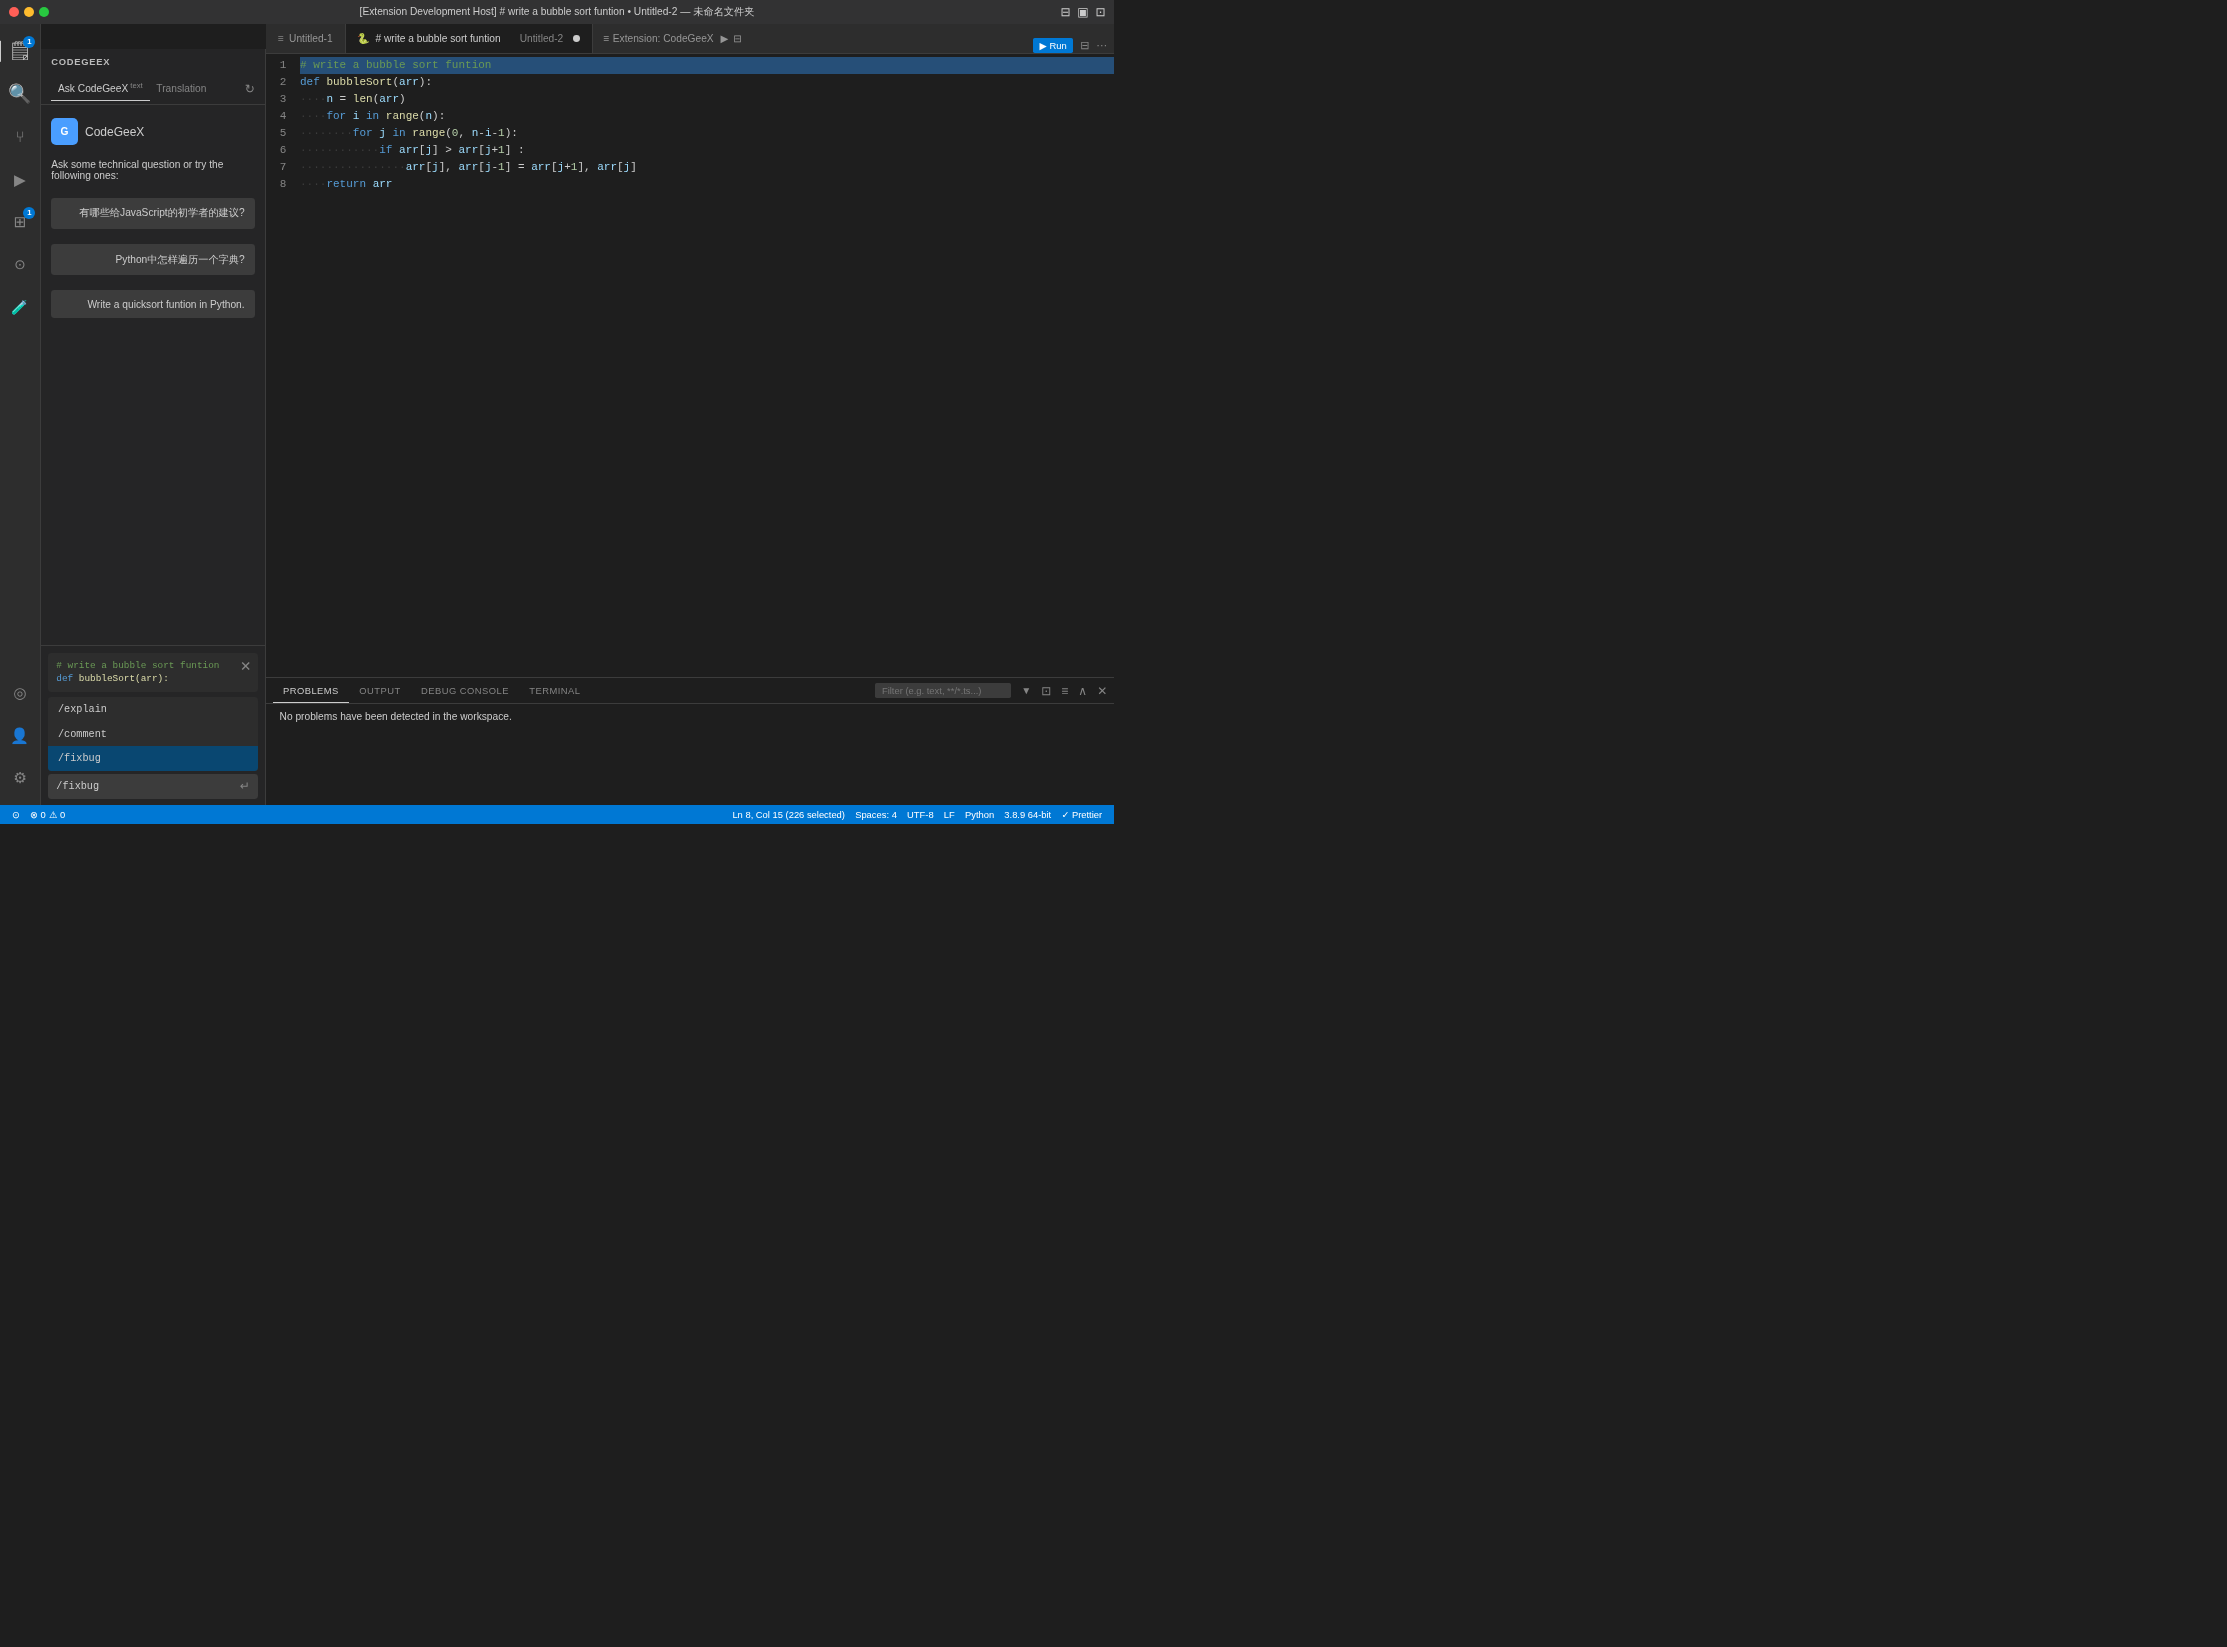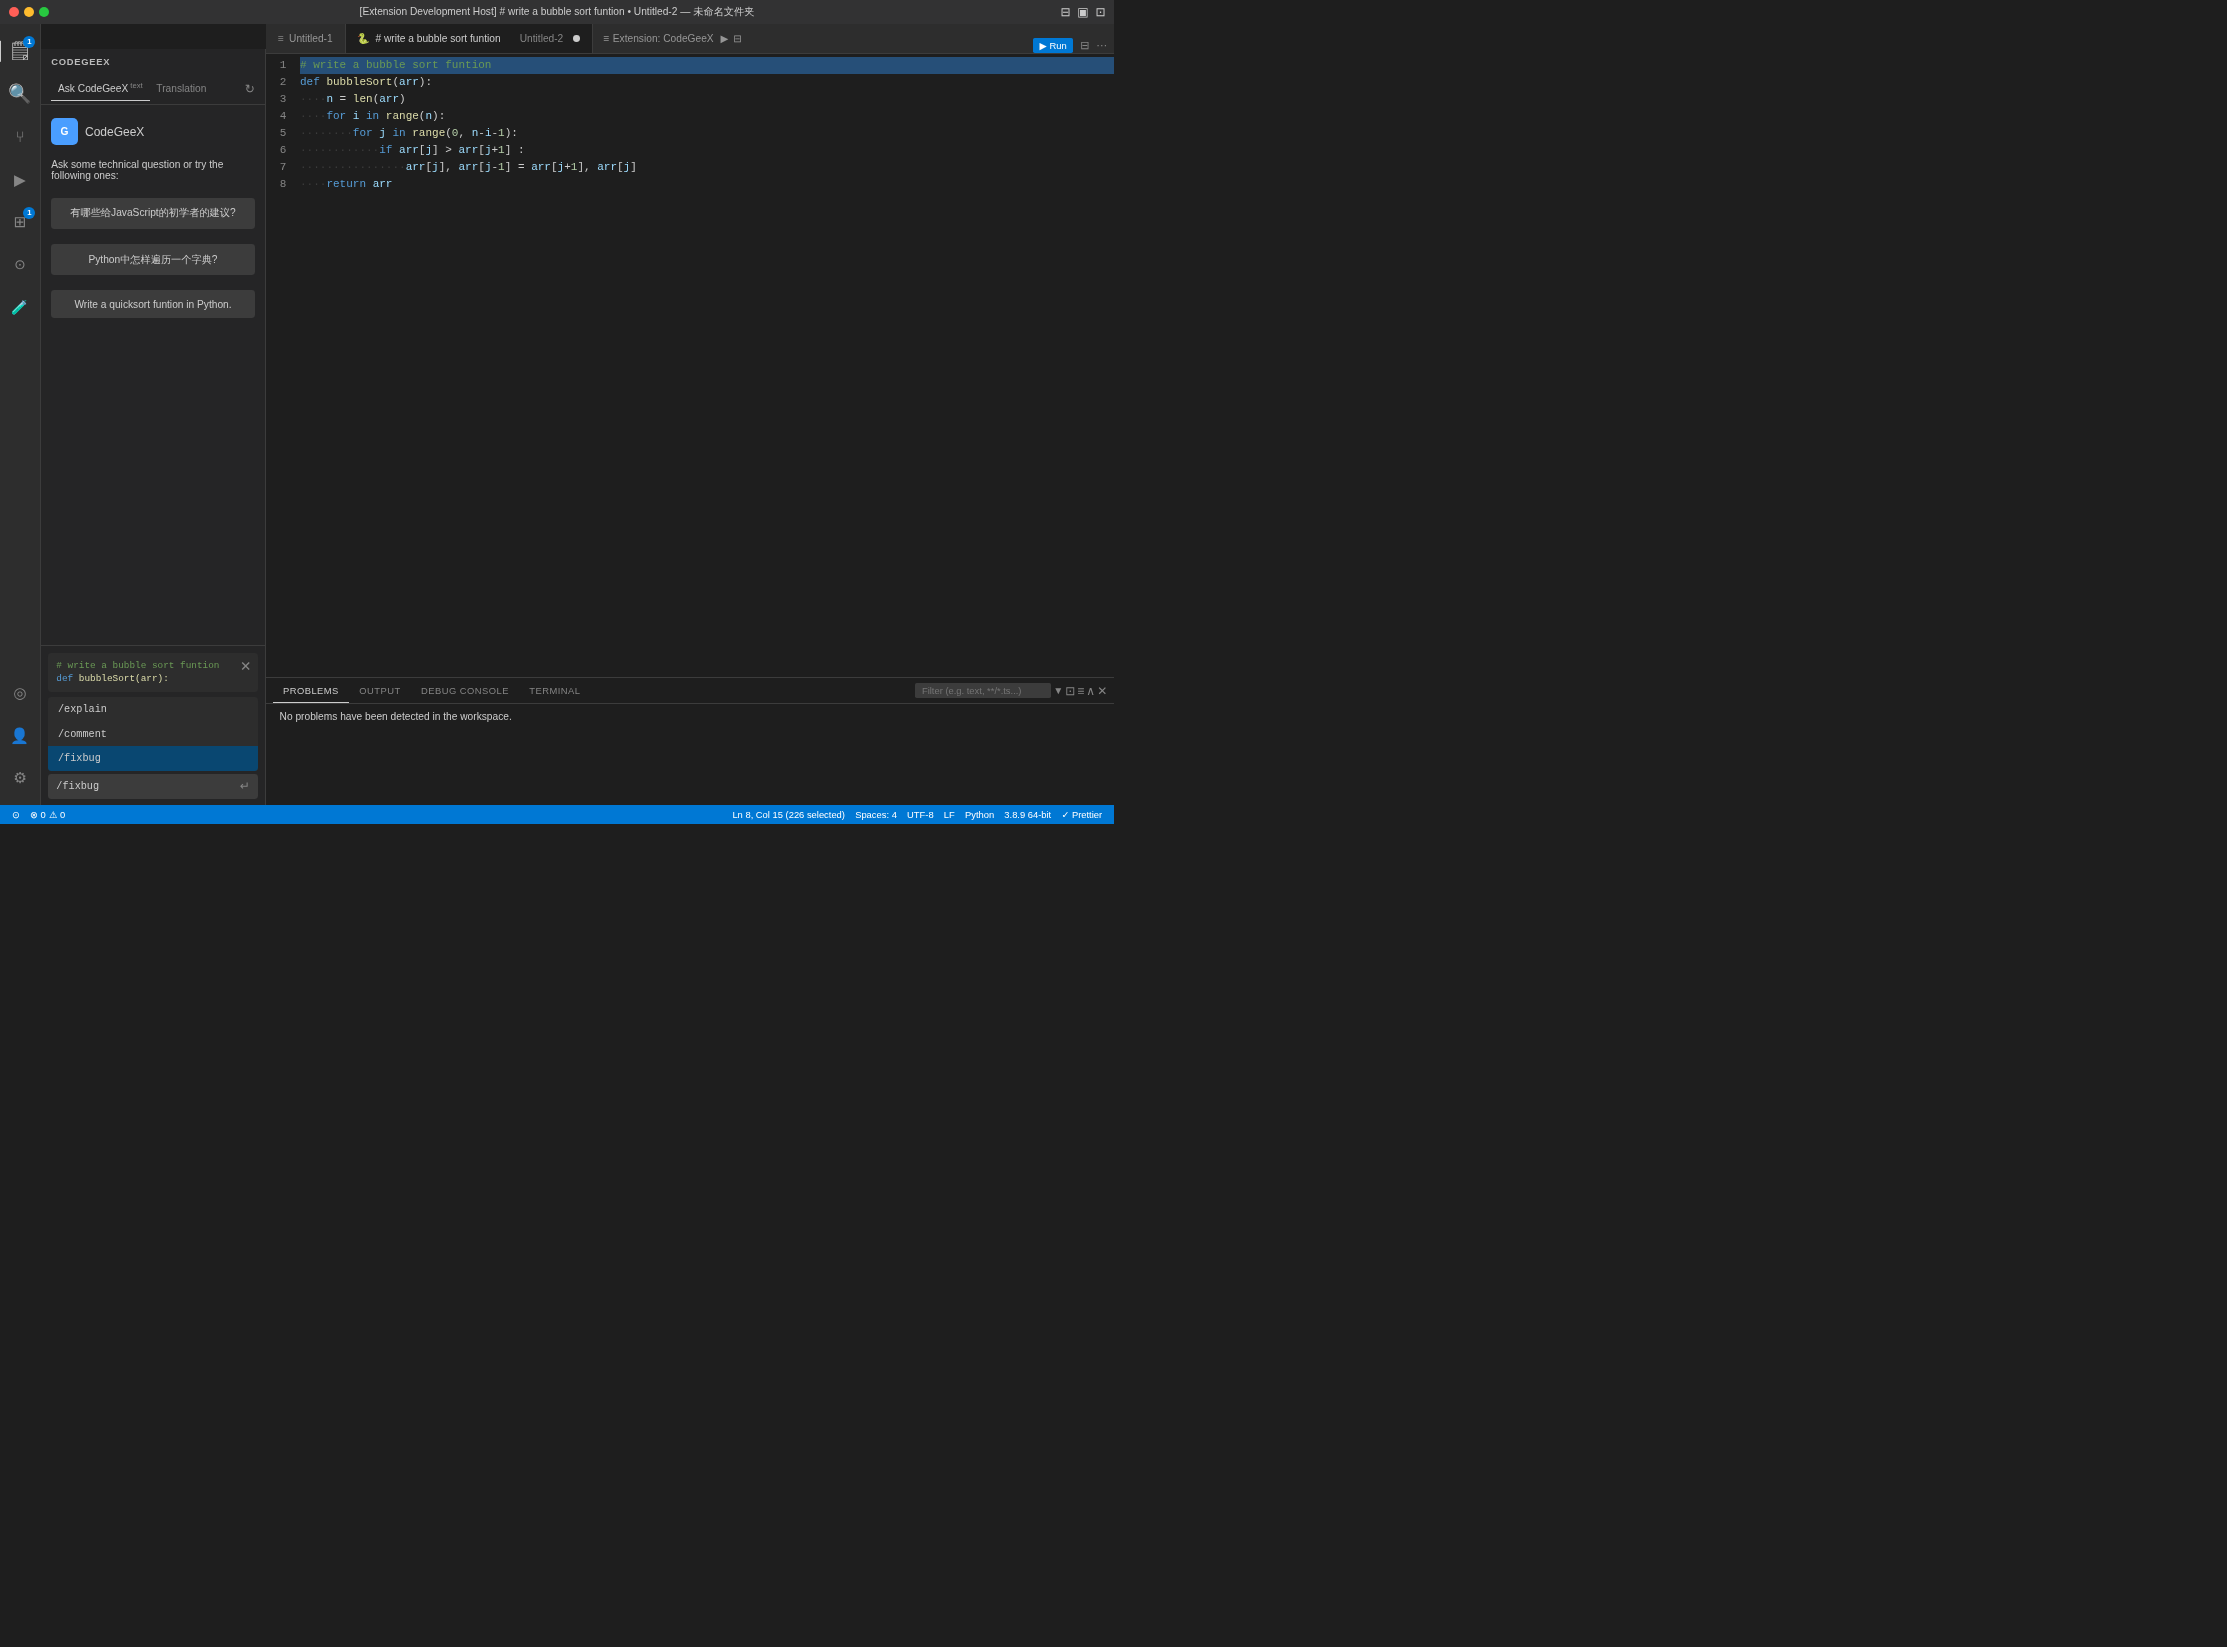--- a/index.html
+++ b/index.html
@@ -207,21 +207,21 @@
       margin-bottom: 6.8px;
     }
     .suggestion-btn {
       background: #3c3c3c;
       border: none;
       border-radius: 3.4px;
       padding: 8.5px 10.2px;
       color: #cccccc;
       font-size: 10.2px;
       cursor: pointer;
-      text-align: center;
+      text-align: right;
       width: 100%;
       margin-bottom: 5.1px;
     }
 
     .chat-bottom {
       border-top: 0.9px solid #3c3c3c;
       padding: 6.8px;
     }
     .chat-input-preview {
       background: #2d2d2d;
@@ -404,21 +404,21 @@
       letter-spacing: 0.05em;
     }
     .panel-tab.active {
       color: #cccccc;
       border-bottom: 1.7px solid #cccccc;
     }
     .panel-filter {
       margin-left: auto;
       display: flex;
       align-items: center;
-      gap: 2px;
+      gap: 10px;
       justify-content: space-between;
     }
     .filter-input {
       background: #3c3c3c;
       border: none;
       border-radius: 1.7px;
       padding: 1.7px 6.8px;
       color: #cccccc;
       font-size: 9.4px;
       outline: none;

